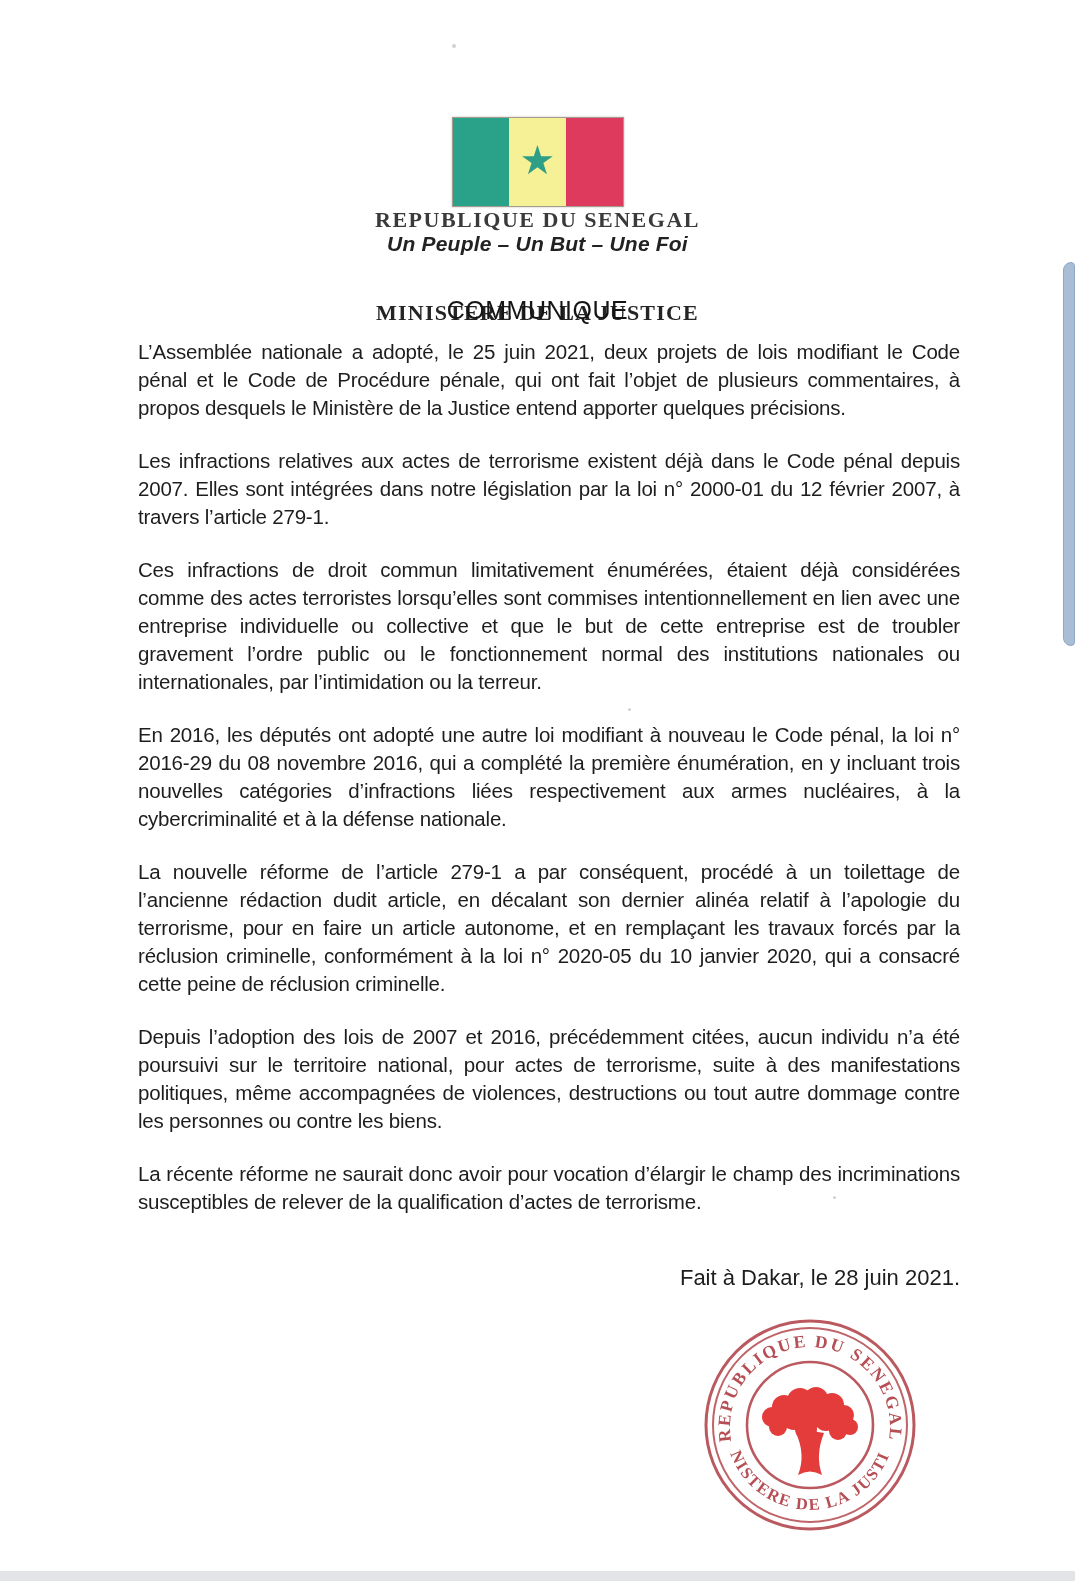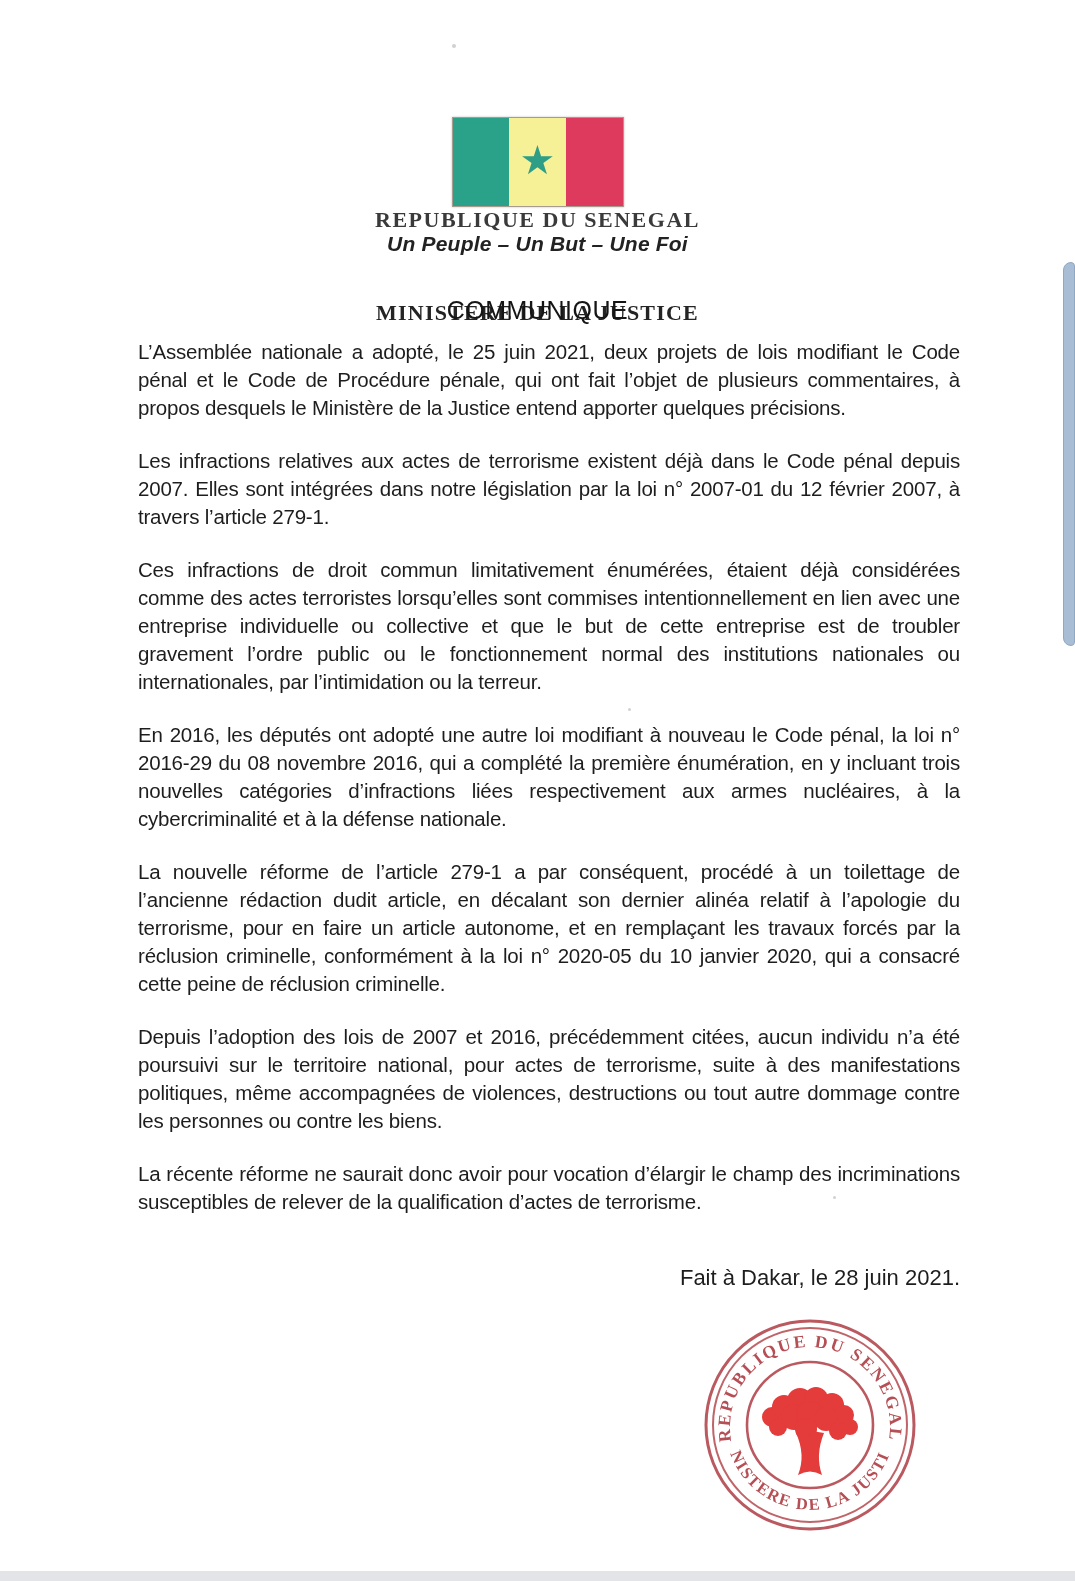--- a/index.html
+++ b/index.html
@@ -117,21 +117,21 @@
   </div>
   <div class="hl-country">REPUBLIQUE DU SENEGAL</div>
   <div class="hl-motto">Un Peuple – Un But – Une Foi</div>
   <div class="hl-ministry">MINISTERE DE LA JUSTICE</div>
 </div>
 
 <div class="doc-title">COMMUNIQUE</div>
 
 <div class="doc-body">
   <p>L’Assemblée nationale a adopté, le 25 juin 2021, deux projets de lois modifiant le Code pénal et le Code de Procédure pénale, qui ont fait l’objet de plusieurs commentaires, à propos desquels le Ministère de la Justice entend apporter quelques précisions.</p>
-  <p>Les infractions relatives aux actes de terrorisme existent déjà dans le Code pénal depuis 2007. Elles sont intégrées dans notre législation par la loi n° 2007-01 du 12 février 2007, à travers l’article 279-1.</p>
+  <p>Les infractions relatives aux actes de terrorisme existent déjà dans le Code pénal depuis 2007. Elles sont intégrées dans notre législation par la loi n° 2000-01 du 12 février 2007, à travers l’article 279-1.</p>
   <p>Ces infractions de droit commun limitativement énumérées, étaient déjà considérées comme des actes terroristes lorsqu’elles sont commises intentionnellement en lien avec une entreprise individuelle ou collective et que le but de cette entreprise est de troubler gravement l’ordre public ou le fonctionnement normal des institutions nationales ou internationales, par l’intimidation ou la terreur.</p>
   <p>En 2016, les députés ont adopté une autre loi modifiant à nouveau le Code pénal, la loi n° 2016-29 du 08 novembre 2016, qui a complété la première énumération, en y incluant trois nouvelles catégories d’infractions liées respectivement aux armes nucléaires, à la cybercriminalité et à la défense nationale.</p>
   <p>La nouvelle réforme de l’article 279-1 a par conséquent, procédé à un toilettage de l’ancienne rédaction dudit article, en décalant son dernier alinéa relatif à l’apologie du terrorisme, pour en faire un article autonome, et en remplaçant les travaux forcés par la réclusion criminelle, conformément à la loi n° 2020-05 du 10 janvier 2020, qui a consacré cette peine de réclusion criminelle.</p>
   <p>Depuis l’adoption des lois de 2007 et 2016, précédemment citées, aucun individu n’a été poursuivi sur le territoire national, pour actes de terrorisme, suite à des manifestations politiques, même accompagnées de violences, destructions ou tout autre dommage contre les personnes ou contre les biens.</p>
   <p>La récente réforme ne saurait donc avoir pour vocation d’élargir le champ des incriminations susceptibles de relever de la qualification d’actes de terrorisme.</p>
   <div class="dateline">Fait à Dakar, le 28 juin 2021.</div>
 </div>
 
 <svg class="stamp" viewBox="-112 -112 224 224">
   <defs>

